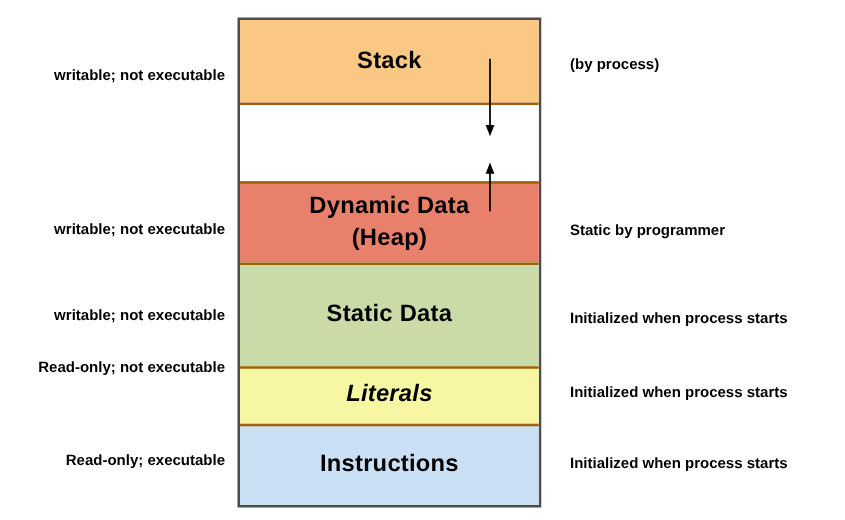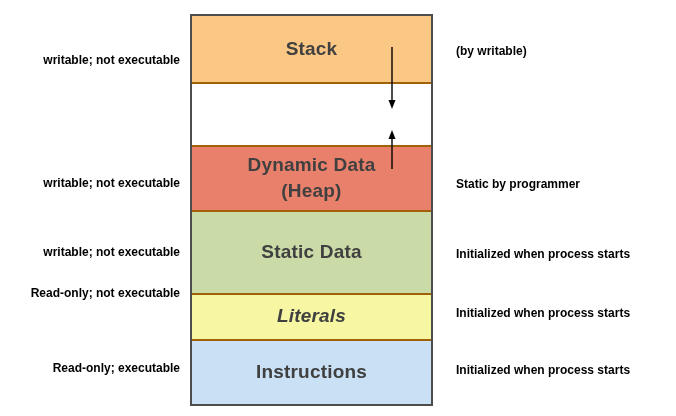--- a/index.html
+++ b/index.html
@@ -32,21 +32,21 @@
     display: flex;
     flex-direction: column;
     align-items: center;
     justify-content: center;
     border-top: 2px solid #a16207;
   }
   .seg:first-child { border-top: none; }
   .seg-label {
     font-size: 19px;
     font-weight: bold;
-    color: #404040;
+    color: #000000;
     line-height: 1.4;
     text-align: center;
     letter-spacing: 0.2px;
   }
   
   .side-label {
     position: absolute;
     transform: translateY(-50%);
     font-size: 12px;
     font-weight: bold;
@@ -108,20 +108,20 @@
       <line x1="6" y1="1" x2="6" y2="55" stroke="#000000" stroke-width="1.4"></line>
       <polygon points="2.5,54 9.5,54 6,63" fill="#000000"></polygon>
     </g>
     <g>
       <polygon points="6,84 2.5,93 9.5,93" fill="#000000"></polygon>
       <line x1="6" y1="92" x2="6" y2="123" stroke="#000000" stroke-width="1.4"></line>
     </g>
   </svg>
 
   <div class="side-label right" style="top:52px">
-    <div>(by writable)</div>
+    <div>(by process)</div>
   </div>
   <div class="side-label right" style="top:185px">Static by programmer</div>
   <div class="side-label right" style="top:255px">Initialized when process starts</div>
   <div class="side-label right" style="top:314px">Initialized when process starts</div>
   <div class="side-label right" style="top:371px">Initialized when process starts</div>
 
 </div>
 
 </body></html>

